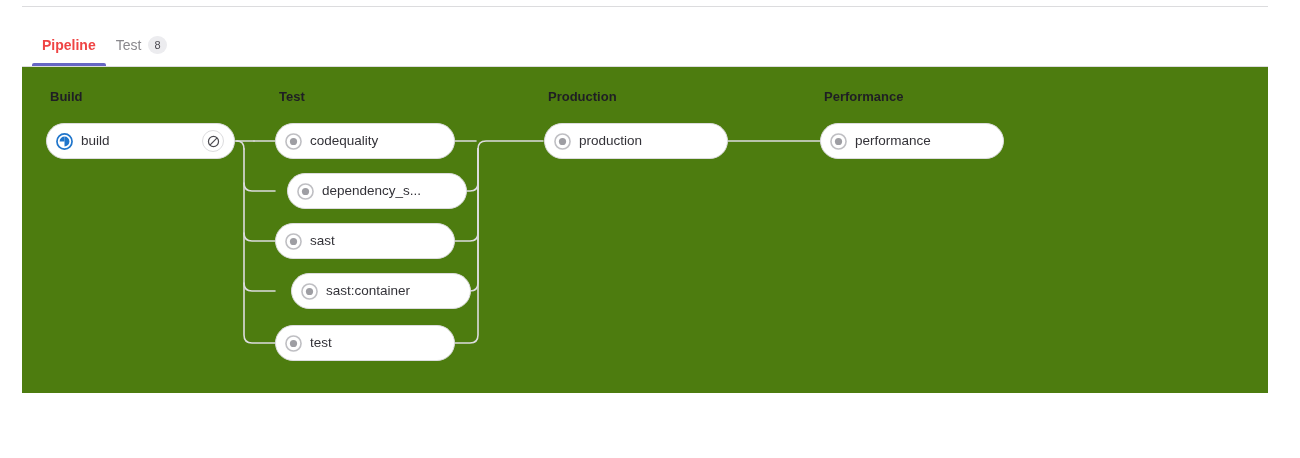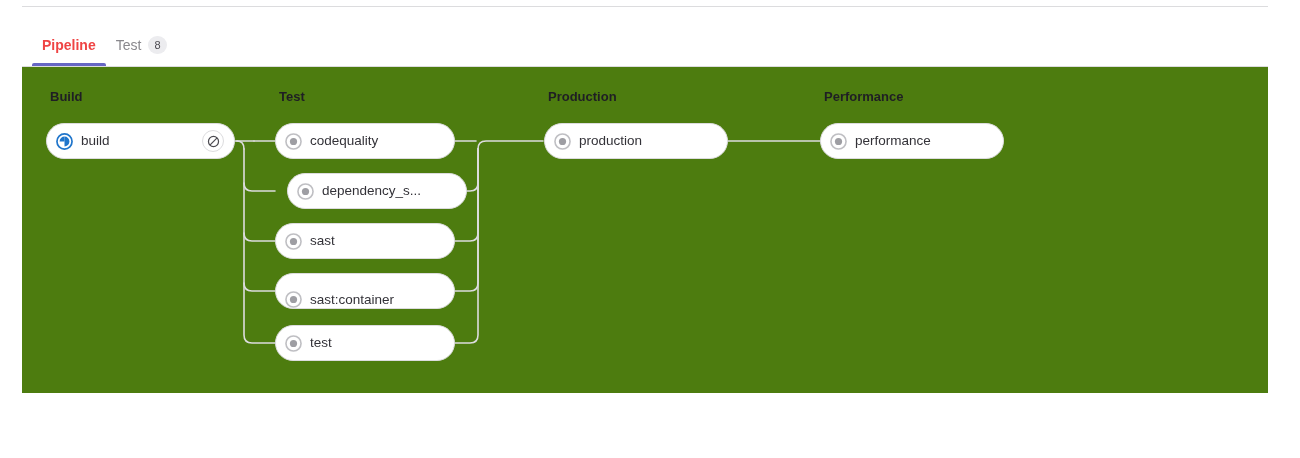--- a/index.html
+++ b/index.html
@@ -266,21 +266,21 @@
       </div>
 
       <div class="job" style="left:0px; top:156px; width:180px;">
         <svg class="status-icon" viewBox="0 0 16 16">
           <circle cx="8" cy="8" r="7.1" fill="#ffffff" stroke="#bfbfc3" stroke-width="1.5"></circle>
           <circle cx="8" cy="8" r="3.4" fill="#9e9ea3"></circle>
         </svg>
         <span class="job-name">sast</span>
       </div>
 
-      <div class="job" style="left:0px; top:206px; width:180px;align-items:flex-end;">
+      <div class="job" style="left:16px; top:206px; width:180px;">
         <svg class="status-icon" viewBox="0 0 16 16">
           <circle cx="8" cy="8" r="7.1" fill="#ffffff" stroke="#bfbfc3" stroke-width="1.5"></circle>
           <circle cx="8" cy="8" r="3.4" fill="#9e9ea3"></circle>
         </svg>
         <span class="job-name">sast:container</span>
       </div>
 
       <div class="job" style="left:0px; top:258px; width:180px;">
         <svg class="status-icon" viewBox="0 0 16 16">
           <circle cx="8" cy="8" r="7.1" fill="#ffffff" stroke="#bfbfc3" stroke-width="1.5"></circle>

